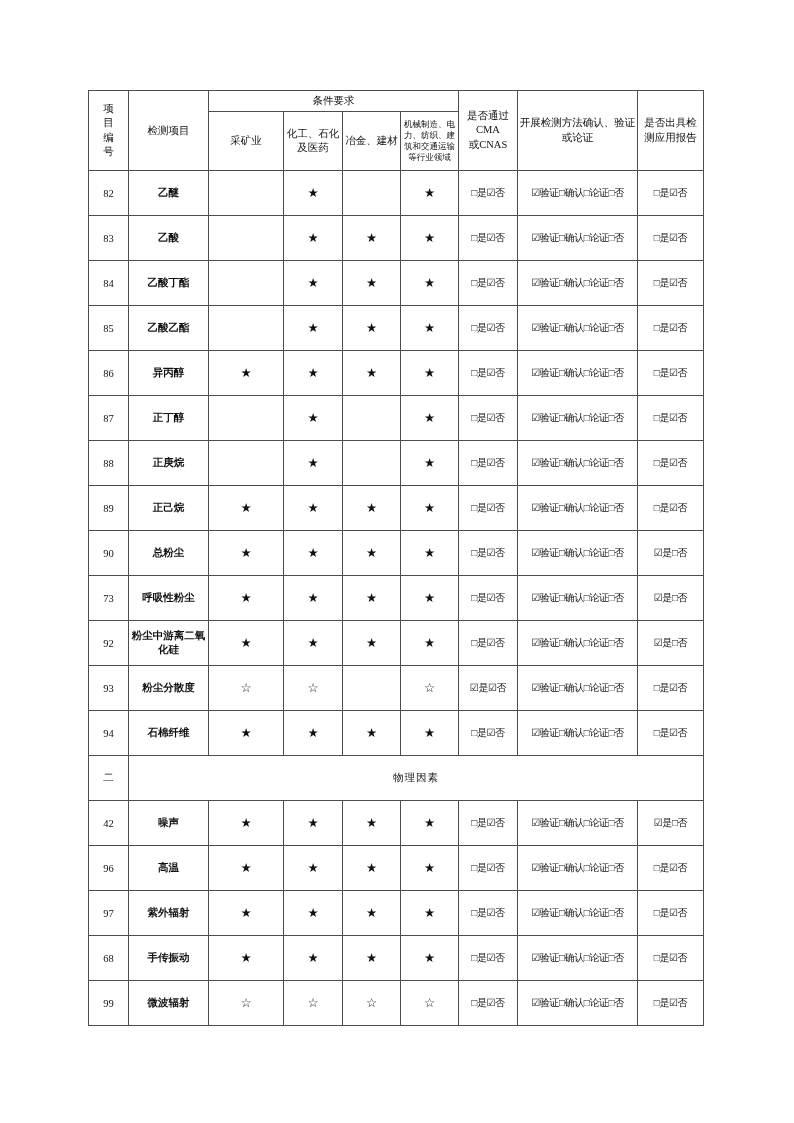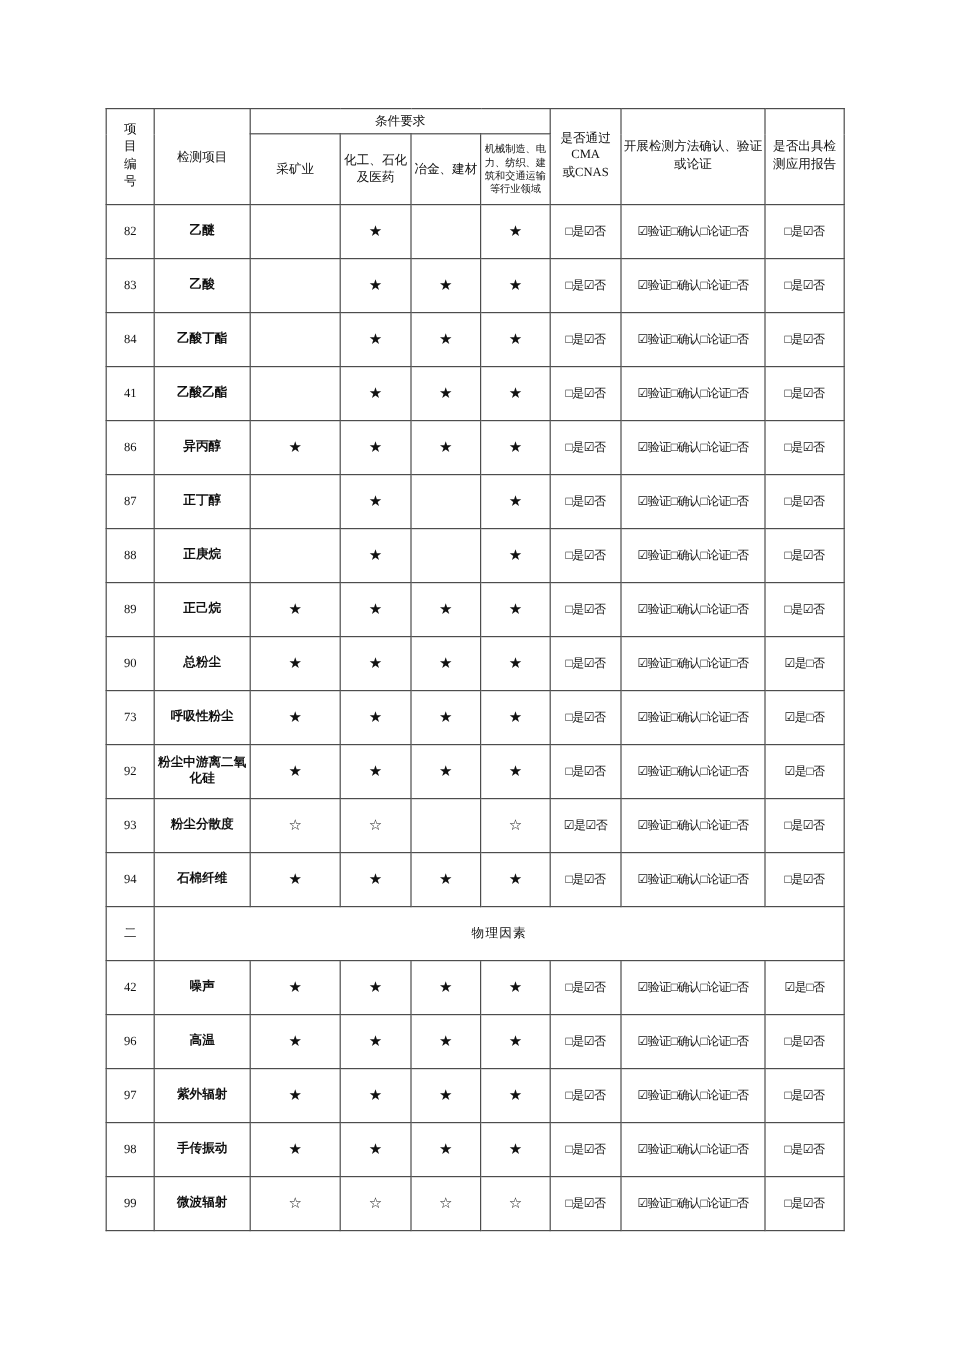--- a/index.html
+++ b/index.html
@@ -125,21 +125,21 @@
           <td class="item-name">乙酸丁酯</td>
           <td class="star-cell"></td>
           <td class="star-cell">★</td>
           <td class="star-cell">★</td>
           <td class="star-cell">★</td>
           <td class="checkbox-cell">□是☑否</td>
           <td class="checkbox-cell">☑验证□确认□论证□否</td>
           <td class="checkbox-cell">□是☑否</td>
         </tr>
         <tr>
-          <td>41</td>
+          <td>85</td>
           <td class="item-name">乙酸乙酯</td>
           <td class="star-cell"></td>
           <td class="star-cell">★</td>
           <td class="star-cell">★</td>
           <td class="star-cell">★</td>
           <td class="checkbox-cell">□是☑否</td>
           <td class="checkbox-cell">☑验证□确认□论证□否</td>
           <td class="checkbox-cell">□是☑否</td>
         </tr>
         <tr>
@@ -272,21 +272,21 @@
           <td class="item-name">紫外辐射</td>
           <td class="star-cell">★</td>
           <td class="star-cell">★</td>
           <td class="star-cell">★</td>
           <td class="star-cell">★</td>
           <td class="checkbox-cell">□是☑否</td>
           <td class="checkbox-cell">☑验证□确认□论证□否</td>
           <td class="checkbox-cell">□是☑否</td>
         </tr>
         <tr>
-          <td>98</td>
+          <td>68</td>
           <td class="item-name">手传振动</td>
           <td class="star-cell">★</td>
           <td class="star-cell">★</td>
           <td class="star-cell">★</td>
           <td class="star-cell">★</td>
           <td class="checkbox-cell">□是☑否</td>
           <td class="checkbox-cell">☑验证□确认□论证□否</td>
           <td class="checkbox-cell">□是☑否</td>
         </tr>
         <tr>

